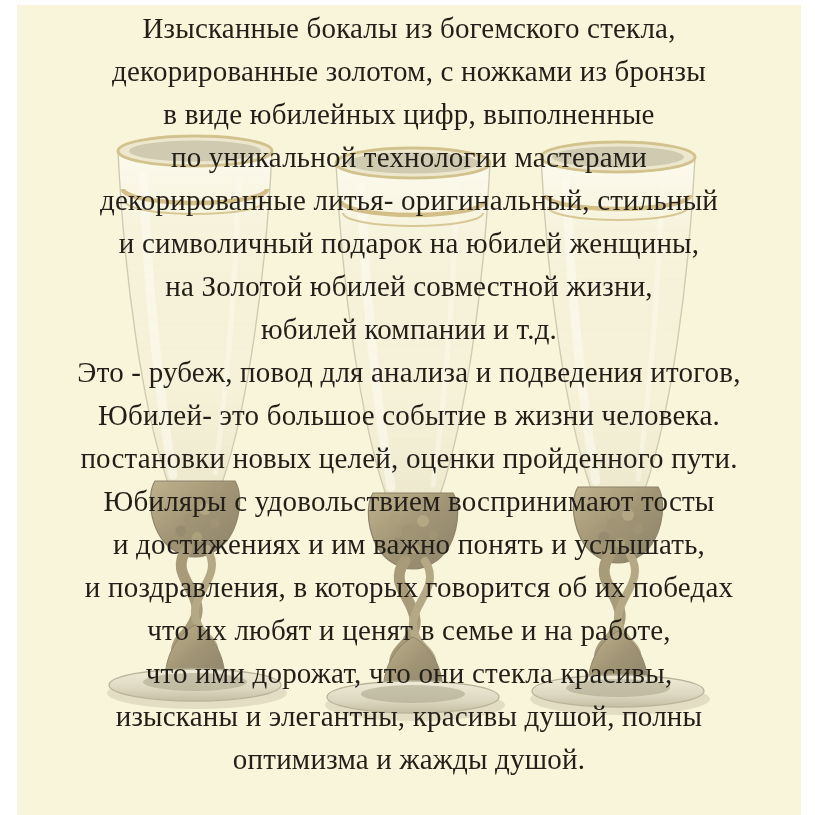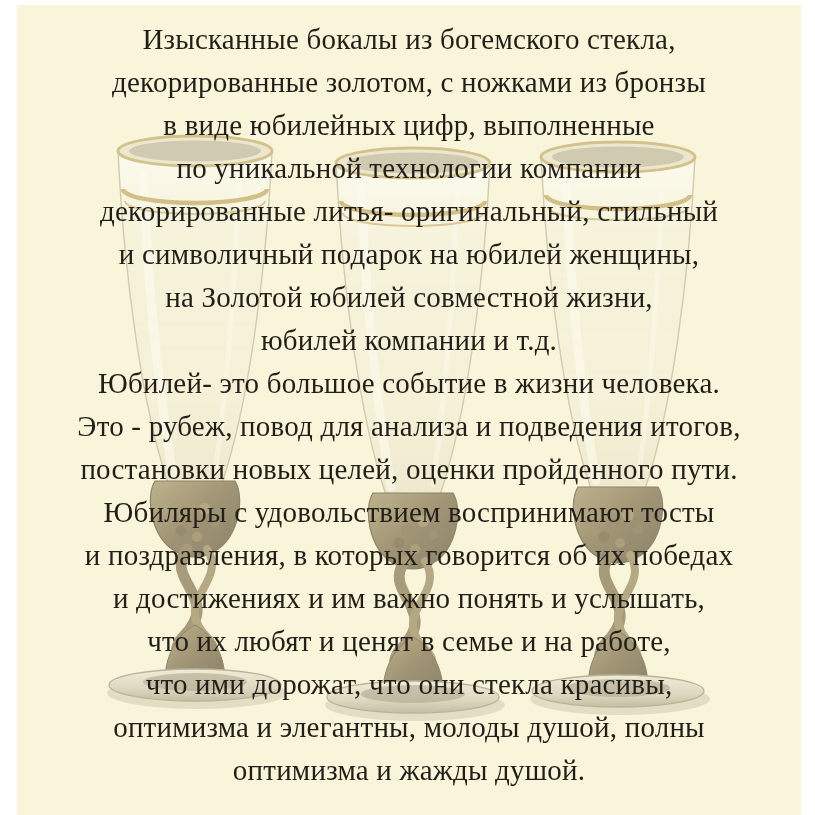--- a/index.html
+++ b/index.html
@@ -9,21 +9,21 @@
     font-family:"Liberation Serif","DejaVu Serif",serif;
   }
   .page{position:relative;width:815px;height:815px;background:#ffffff;}
   .canvas{
     position:absolute;left:17px;top:5px;right:14px;bottom:0;
     background:#f9f5da;overflow:hidden;
   }
   .art{position:absolute;left:0;top:0;width:100%;height:100%;opacity:.62;}
   .text-layer{
     position:absolute;left:0;top:0;right:0;bottom:0;
-    padding-top:13px;
+    padding-top:2px;
     display:flex;flex-direction:column;align-items:center;border-radius:11px;
   }
   .line{
     height:43px;line-height:43px;
     font-size:29px;font-weight:500;color:#221e18;
     white-space:nowrap;text-align:center;
     letter-spacing:0.2px;
   }
 </style>
 </head>
@@ -93,31 +93,31 @@
       </g>
       <g transform="translate(601,146)">
         <use href="#flute"></use>
       </g>
     </svg>
 
     <div class="text-layer">
       <div class="line">Изысканные бокалы из богемского стекла,</div>
       <div class="line">декорированные золотом, с ножками из бронзы</div>
       <div class="line">в виде юбилейных цифр, выполненные</div>
-      <div class="line">по уникальной технологии компании</div>
+      <div class="line">по уникальной технологии мастерами</div>
       <div class="line">декорированные литья- оригинальный, стильный</div>
       <div class="line">и символичный подарок на юбилей женщины,</div>
       <div class="line">на Золотой юбилей совместной жизни,</div>
       <div class="line">юбилей компании и т.д.</div>
+      <div class="line">Это - рубеж, повод для анализа и подведения итогов,</div>
       <div class="line">Юбилей- это большое событие в жизни человека.</div>
-      <div class="line">Это - рубеж, повод для анализа и подведения итогов,</div>
       <div class="line">постановки новых целей, оценки пройденного пути.</div>
       <div class="line">Юбиляры с удовольствием воспринимают тосты</div>
+      <div class="line">и достижениях и им важно понять и услышать,</div>
       <div class="line">и поздравления, в которых говорится об их победах</div>
-      <div class="line">и достижениях и им важно понять и услышать,</div>
       <div class="line">что их любят и ценят в семье и на работе,</div>
       <div class="line">что ими дорожат, что они стекла красивы,</div>
-      <div class="line">оптимизма и элегантны, молоды душой, полны</div>
+      <div class="line">изысканы и элегантны, красивы душой, полны</div>
       <div class="line">оптимизма и жажды душой.</div>
     </div>
 
   </div>
 </div>
 
 </body></html>

